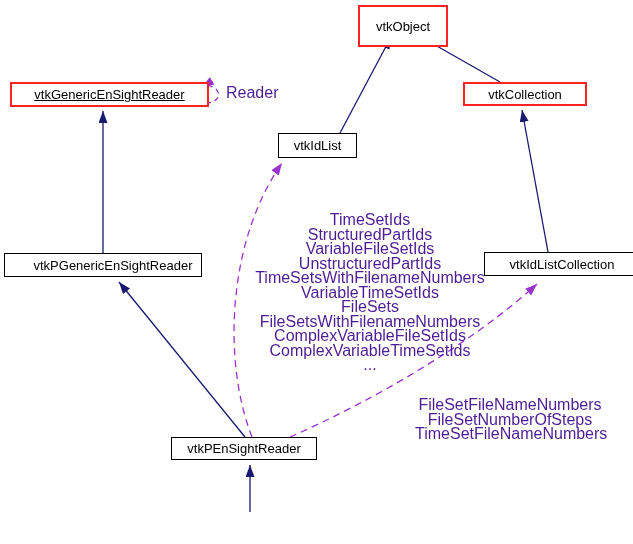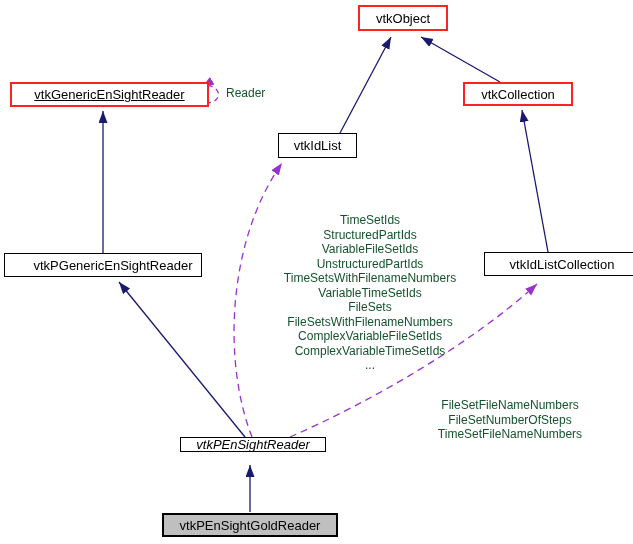--- a/index.html
+++ b/index.html
@@ -18,21 +18,21 @@
     border:1px solid #000000;
     font-size:13px;color:#000000;
     white-space:nowrap;
     box-sizing:border-box;
     cursor:pointer;
   }
   .node.linked{border:2px solid #ff2222;}
   .node.current{background:#bfbfbf;border:2px solid #000000;cursor:default;}
   .edge-label{
     position:absolute;
-    font-size:12px;color:#14532d;
+    font-size:16px;color:#4c1d95;
     line-height:14.5px;
     white-space:pre-line;
   }
   .edge-label.center{text-align:center;margin-top:32px;}
 </style>
 </head>
 <body>
 
 <div id="canvas">
 
@@ -51,35 +51,34 @@
     <path d="M500,82 L421,37" stroke="#191970" stroke-width="1.3" fill="none" marker-end="url(#arrow-blue)"></path>
     <path d="M548,252 L522,110" stroke="#191970" stroke-width="1.3" fill="none" marker-end="url(#arrow-blue)"></path>
     <path d="M245,437 L119,282" stroke="#191970" stroke-width="1.3" fill="none" marker-end="url(#arrow-blue)"></path>
     <path d="M250,512 L250,465" stroke="#191970" stroke-width="1.3" fill="none" marker-end="url(#arrow-blue)"></path>
 
     <path d="M197,101 C210,106 221,100 218,92 C215,86 207,84 202,87" stroke="#9a32cd" stroke-width="1.3" fill="none" stroke-dasharray="5,4" marker-end="url(#arrow-purple)"></path>
     <path d="M252,437 C222,360 228,240 282,163" stroke="#9a32cd" stroke-width="1.3" fill="none" stroke-dasharray="7,5" marker-end="url(#arrow-purple)"></path>
     <path d="M290,437 C370,402 470,345 537,284" stroke="#9a32cd" stroke-width="1.3" fill="none" stroke-dasharray="7,5" marker-end="url(#arrow-purple)"></path>
   </svg>
 
-  <div class="node linked" style="left:358px;top:5px;width:90px;height:26px;">vtkObject</div>
+  <div class="node linked" style="left:358px;top:5px;width:90px;height:42px;">vtkObject</div>
 
   <div class="node linked" style="left:10px;top:82px;width:199px;height:25px;text-decoration:underline;">vtkGenericEnSightReader</div>
 
-  <div class="node linked" style="left:463px;top:82px;width:110px;height:24px;">vtkCollection</div>
+  <div class="node linked" style="left:463px;top:82px;width:124px;height:24px;">vtkCollection</div>
 
   <div class="node" style="left:278px;top:133px;width:79px;height:25px;">vtkIdList</div>
 
   <div class="node" style="left:4px;top:253px;width:198px;height:24px;padding-left:20px;">vtkPGenericEnSightReader</div>
 
   <div class="node" style="left:484px;top:252px;width:156px;height:24px;">vtkIdListCollection</div>
 
-  <div class="node" style="left:180px;top:437px;width:146px;height:15px;font-style:italic;">vtkPEnSightReader</div>
+  <div class="node" style="left:171px;top:437px;width:146px;height:23px;">vtkPEnSightReader</div>
 
-  <div class="node current" style="left:162px;top:513px;width:176px;height:24px;">vtkPEnSightGoldReader</div>
 
   <div class="edge-label" style="left:226px;top:86px;">Reader</div>
 
   <div class="edge-label center" style="left:248px;top:181px;width:244px;">TimeSetIds
 StructuredPartIds
 VariableFileSetIds
 UnstructuredPartIds
 TimeSetsWithFilenameNumbers
 VariableTimeSetIds
 FileSets

